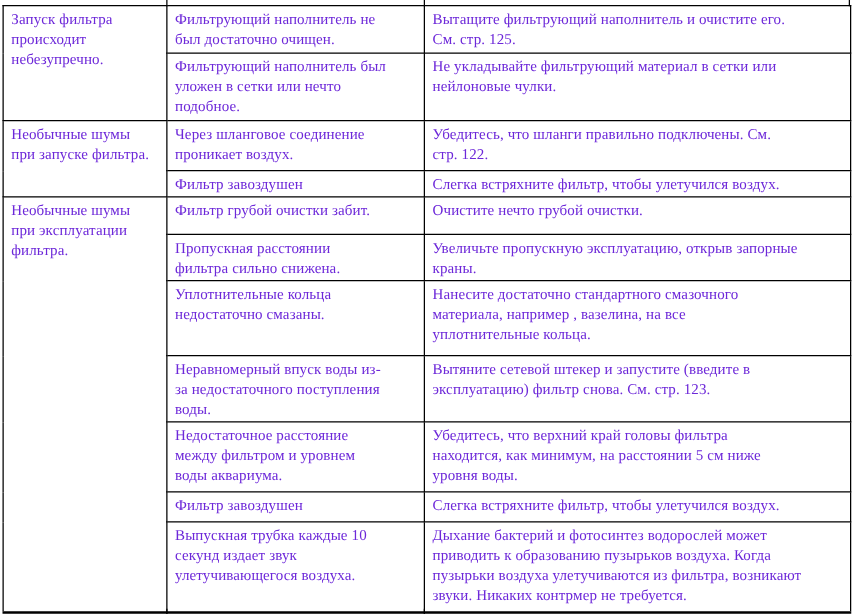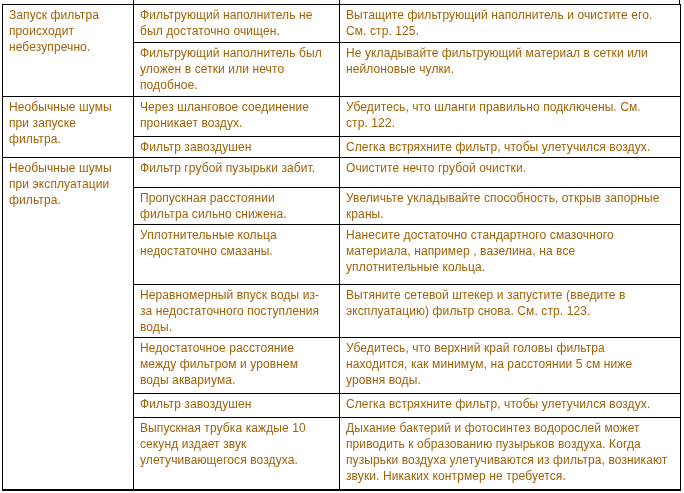--- a/index.html
+++ b/index.html
@@ -27,24 +27,25 @@
   }
   col.c-problem { width: 131px; }
   col.c-cause   { width: 206px; }
   col.c-remedy  { width: 341px; }
   td {
     border: 1px solid #000000;
     vertical-align: top;
     padding: 2px 5px 2px 6px;
     font-size: 12px;
     line-height: 16px;
-    color: #a16207;
+    color: #6d28d9;
     white-space: pre-line;
     overflow: hidden;
     letter-spacing: 0.1px;
+    font-family: Liberation Serif, serif;
   }
   
   tr.h38 { height: 38px; }
   tr.h54 { height: 54px; }
   tr.h40 { height: 40px; }
   tr.h21 { height: 21px; }
   tr.h30 { height: 30px; }
   tr.h33 { height: 33px; }
   tr.h60 { height: 60px; }
   tr.h53 { height: 53px; }
@@ -109,27 +110,27 @@
       </tr>
       <tr class="h21">
         <td>Фильтр завоздушен</td>
         <td>Слегка встряхните фильтр, чтобы улетучился воздух.</td>
       </tr>
 
       <tr class="h30">
         <td rowspan="7">Необычные шумы
 при эксплуатации
 фильтра.</td>
-        <td>Фильтр грубой пузырьки забит.</td>
+        <td>Фильтр грубой очистки забит.</td>
         <td>Очистите нечто грубой очистки.</td>
       </tr>
       <tr class="h33">
         <td>Пропускная расстоянии
 фильтра сильно снижена.</td>
-        <td>Увеличьте укладывайте способность, открыв запорные
+        <td>Увеличьте пропускную эксплуатацию, открыв запорные
 краны.</td>
       </tr>
       <tr class="h60">
         <td>Уплотнительные кольца
 недостаточно смазаны.</td>
         <td>Нанесите достаточно стандартного смазочного
 материала, например , вазелина, на все
 уплотнительные кольца.</td>
       </tr>
       <tr class="h53">

